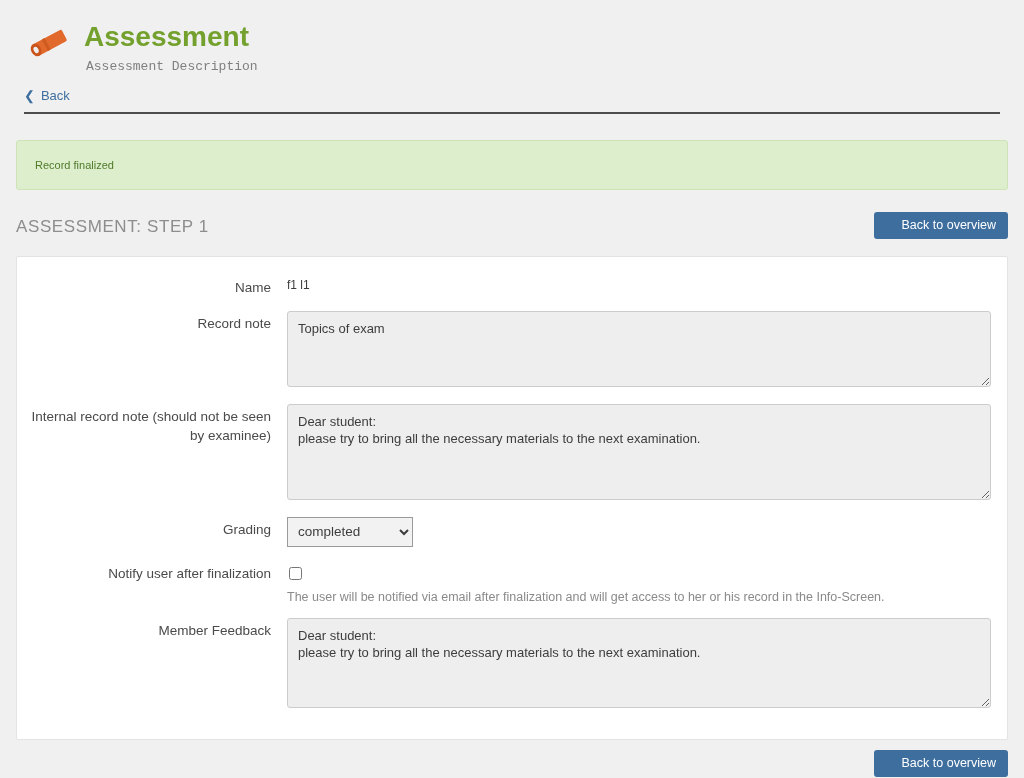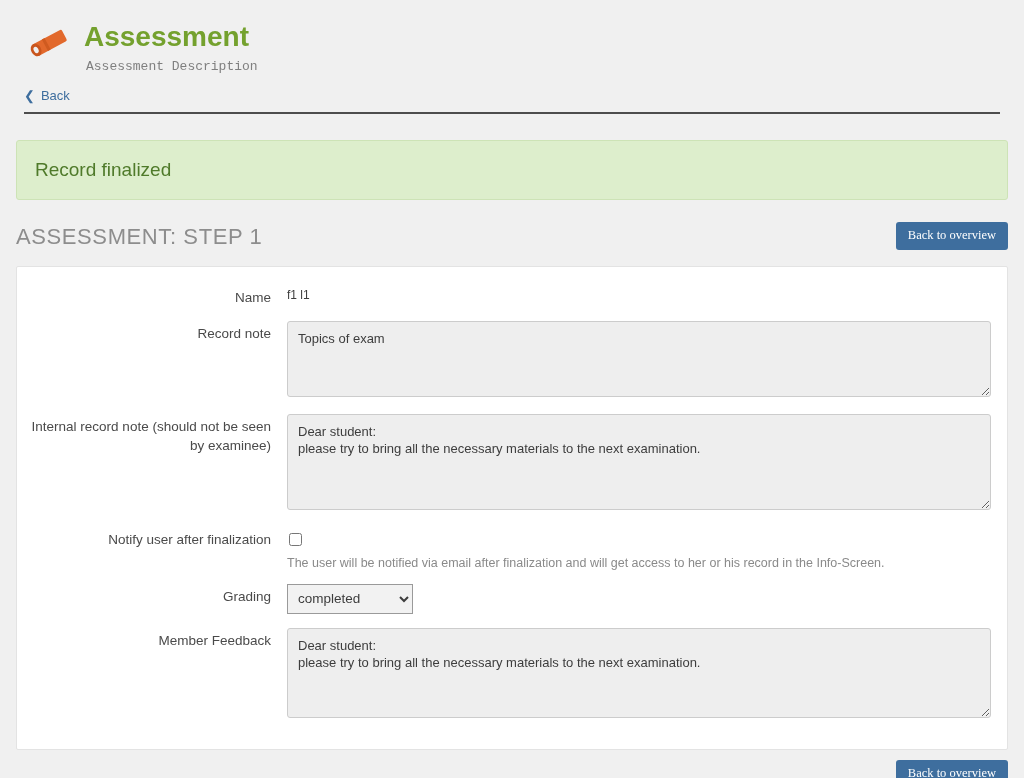--- a/index.html
+++ b/index.html
@@ -67,48 +67,48 @@
   }
 
   
   .alert {
     margin: 26px 16px 0 16px;
     background: #ddeecc;
     border: 1px solid #cde3b6;
     border-radius: 3px;
     color: #4f7a2a;
     padding: 18px 18px;
-    font-size: 19px;
+    font-size: 11px;
   }
 
   
   .section-head {
     margin: 26px 16px 0 16px;
     position: relative;
     height: 30px;
   }
   .section-title {
-    font-size: 22px;
+    font-size: 17px;
     letter-spacing: .6px;
     color: #8d8d8d;
     text-transform: uppercase;
     line-height: 22px;
   }
   .btn-overview {
     position: absolute;
     right: 0;
     top: -4px;
     background: #3e6e9e;
     color: #fff;
     border: none;
     border-radius: 3px;
     font-size: 12.5px;
-    padding: 6px 12px 7px 12px;
+    padding: 6px 12px 7px 28px;
     cursor: pointer;
-    font-family: Liberation Serif, serif;
+    font-family: Liberation Sans, sans-serif;
   }
 
   
   .panel {
     margin: 10px 16px 0 16px;
     background: #ffffff;
     border: 1px solid #e3e3e3;
     border-radius: 2px;
     padding: 18px 14px 14px 14px;
   }
@@ -240,39 +240,39 @@
 
     <div class="form-row">
       <div class="form-label">Internal record note (should not be seen by examinee)</div>
       <div class="form-field">
         <textarea class="ta-internal" placeholder="" style="">Dear student:
 please try to bring all the necessary materials to the next examination.</textarea>
       </div>
     </div>
 
     <div class="form-row">
+      <div class="form-label">Grading</div>
+      <div class="form-field">
+        <select>
+          <option>completed</option>
+        </select>
+      </div>
+    </div>
+
+    <div class="form-row">
       <div class="form-label">Notify user after finalization</div>
       <div class="form-field">
         <div class="checkbox-wrap">
           <input type="checkbox" style="">
         </div>
         <div class="help-text">The user will be notified via email after finalization and will get access to her or his record in the Info-Screen.</div>
       </div>
     </div>
 
     <div class="form-row">
-      <div class="form-label">Grading</div>
-      <div class="form-field">
-        <select>
-          <option>completed</option>
-        </select>
-      </div>
-    </div>
-
-    <div class="form-row">
       <div class="form-label">Member Feedback</div>
       <div class="form-field">
         <textarea class="ta-feedback" placeholder="" style="">Dear student:
 please try to bring all the necessary materials to the next examination.</textarea>
       </div>
     </div>
 
   </div>
 
   <div class="panel-footer">

